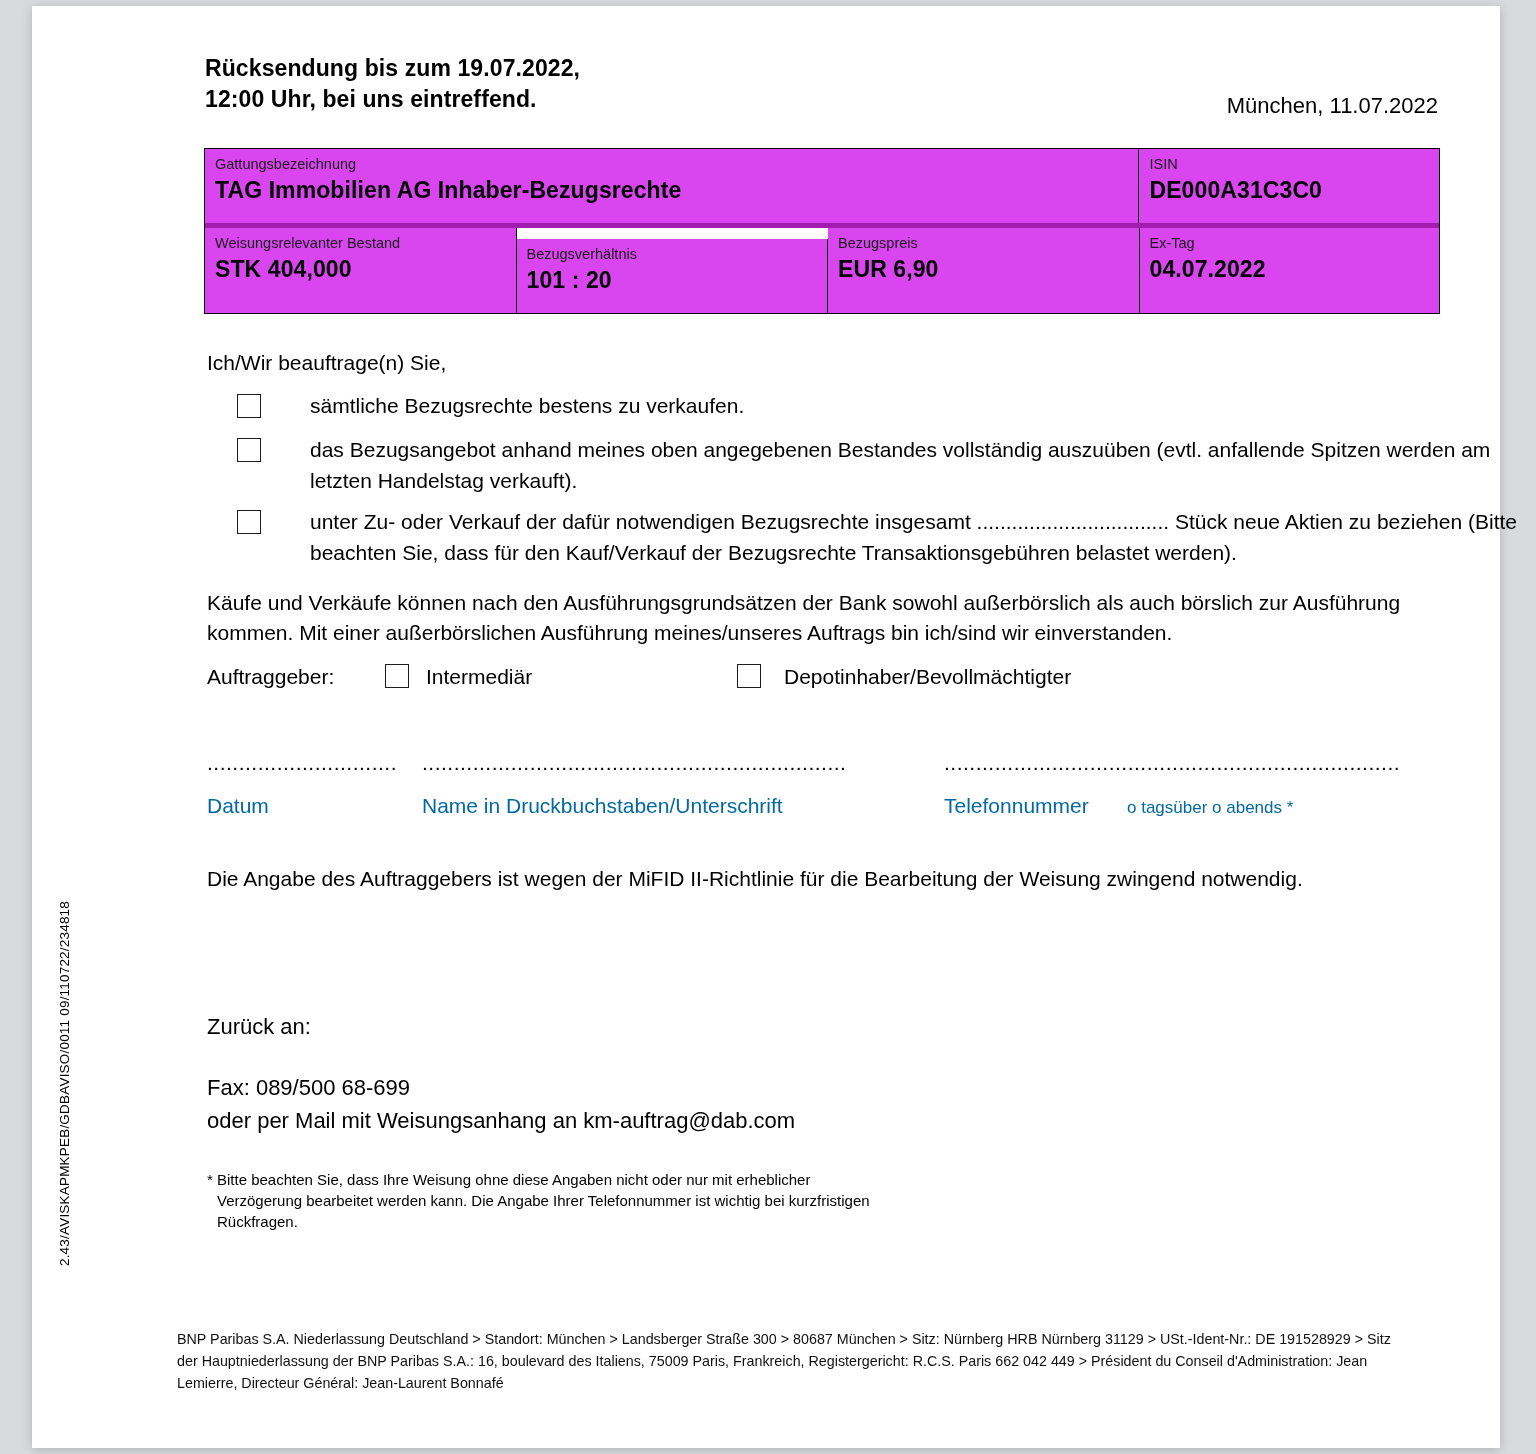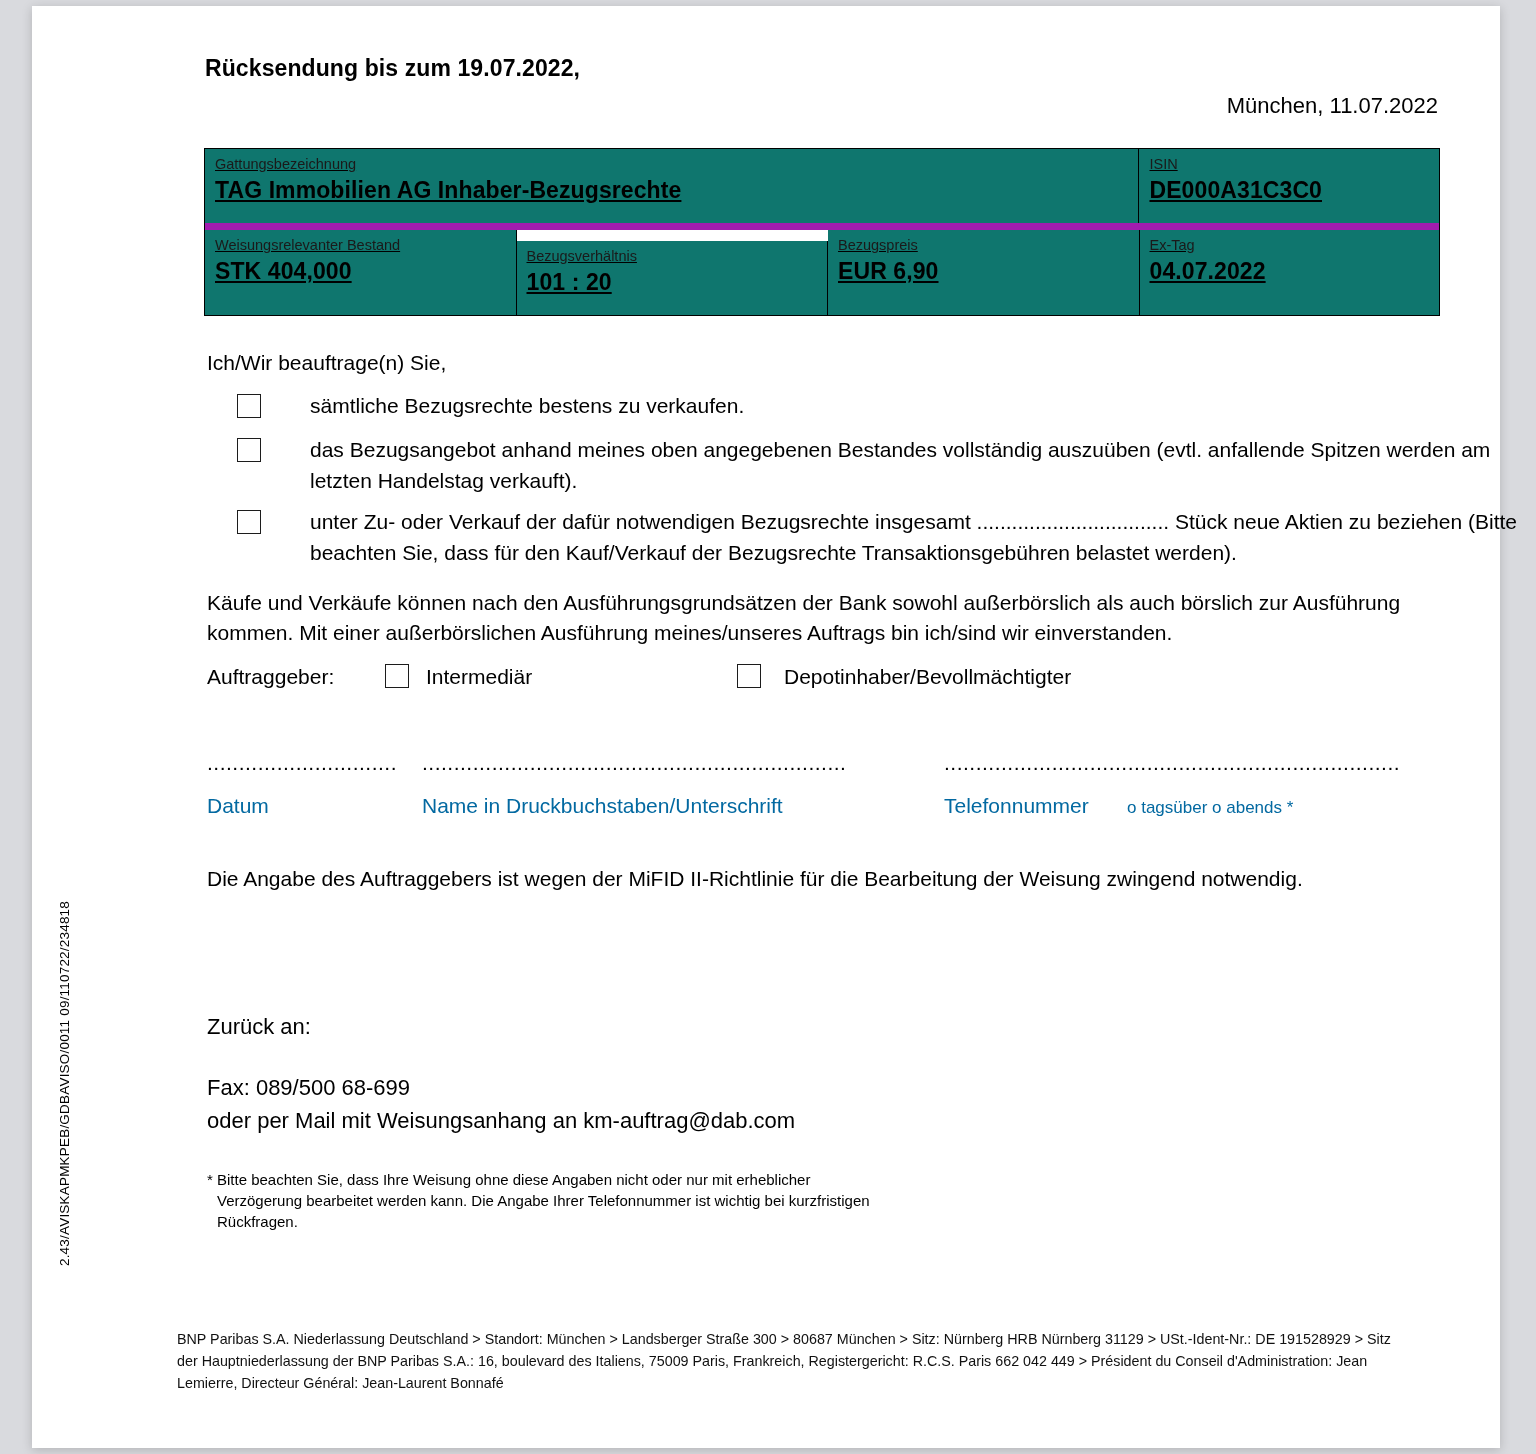--- a/index.html
+++ b/index.html
@@ -58,29 +58,28 @@
     border: 1px solid #000;
     border-collapse: collapse;
     box-sizing: border-box;
   }
   .tbl-row {
     display: flex;
     width: 100%;
     box-sizing: border-box;
   }
   .tbl-row.second {
-    border-top: 7px solid #a21caf;
+    border-top: 5px solid #a21caf;
   }
   .cell {
     box-sizing: border-box;
     padding: 6px 10px 10px 10px;
     border-right: 1px solid #000;
-    background: #0f766e;
+    background: #d946ef;
     min-height: 74px;
-    text-decoration: underline;
   }
   .cell:last-child { border-right: none; }
   .cell .lbl {
     font-size: 14.5px;
     color: #1a1a1a;
     line-height: 18px;
     margin-bottom: 3px;
   }
   .cell .val {
     font-size: 23px;
@@ -213,20 +212,21 @@
   }
 </style>
 </head>
 <body>
 
 <div class="page">
   <div class="inner">
 
     <div class="hdr-left">
       <div>Rücksendung bis zum 19.07.2022,</div>
+      <div>12:00 Uhr, bei uns eintreffend.</div>
     </div>
     <div class="hdr-right">München, 11.07.2022</div>
 
     <div class="tbl">
       <div class="tbl-row">
         <div class="cell c-gattung">
           <div class="lbl">Gattungsbezeichnung</div>
           <div class="val">TAG Immobilien AG Inhaber-Bezugsrechte</div>
         </div>
         <div class="cell c-isin">

